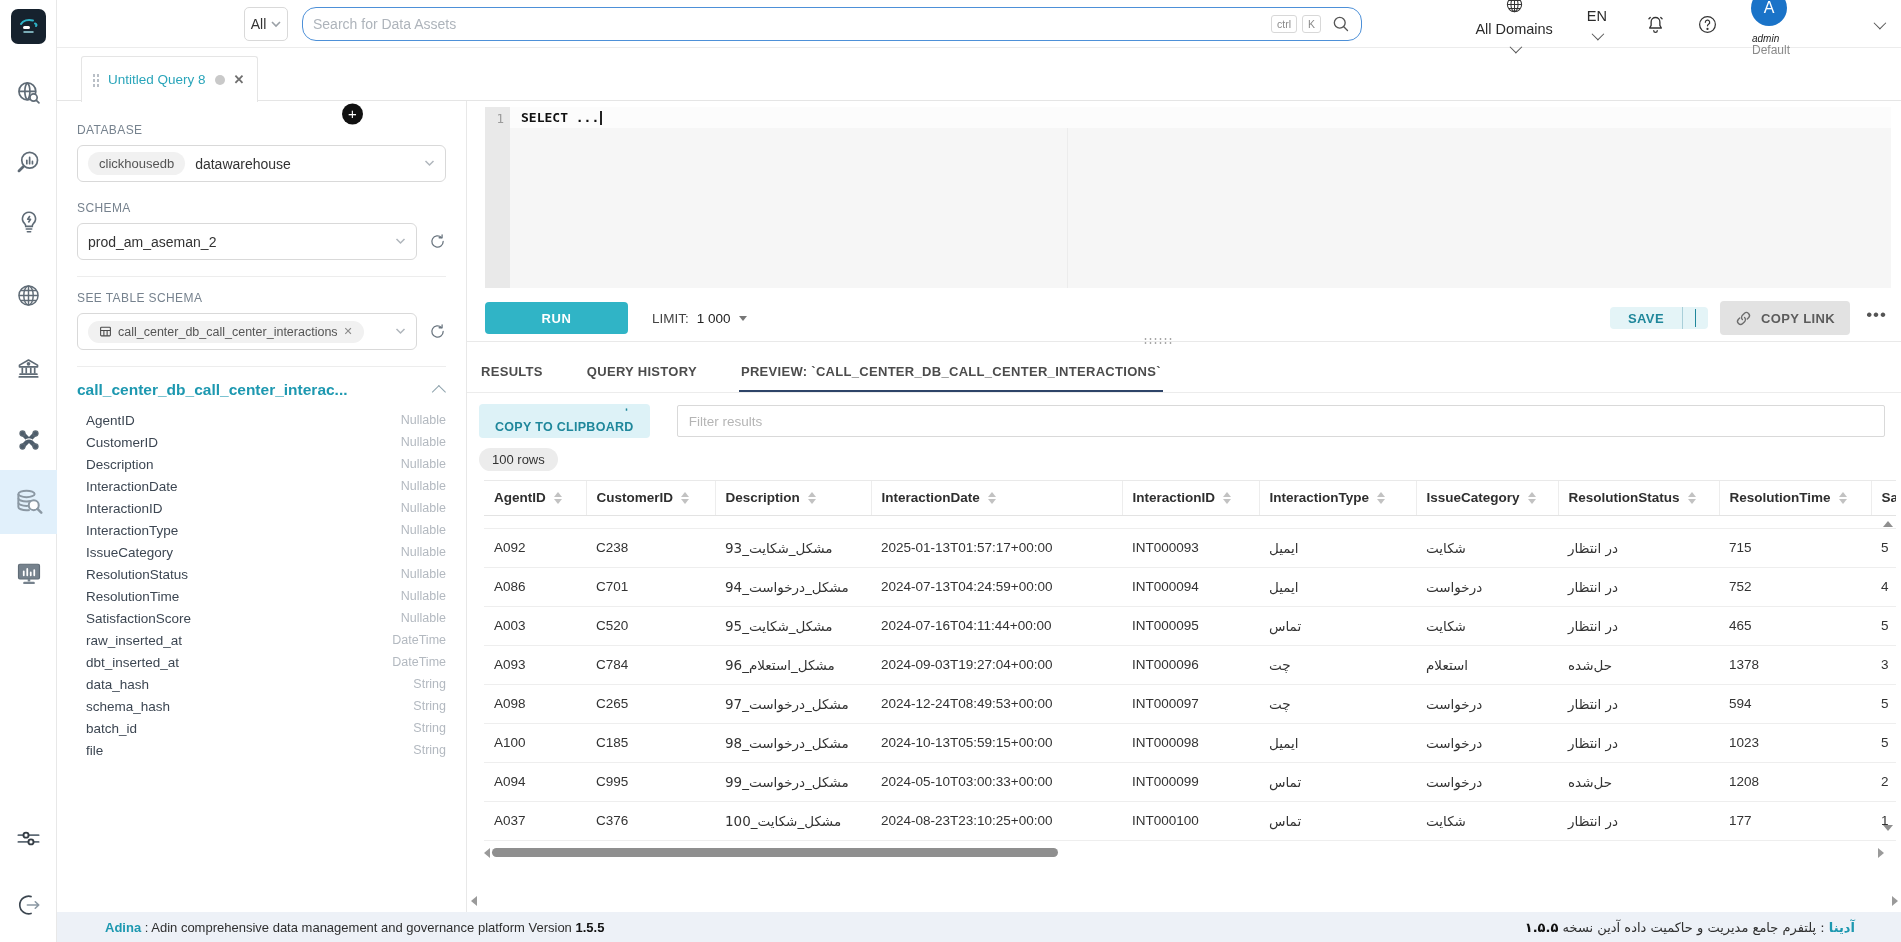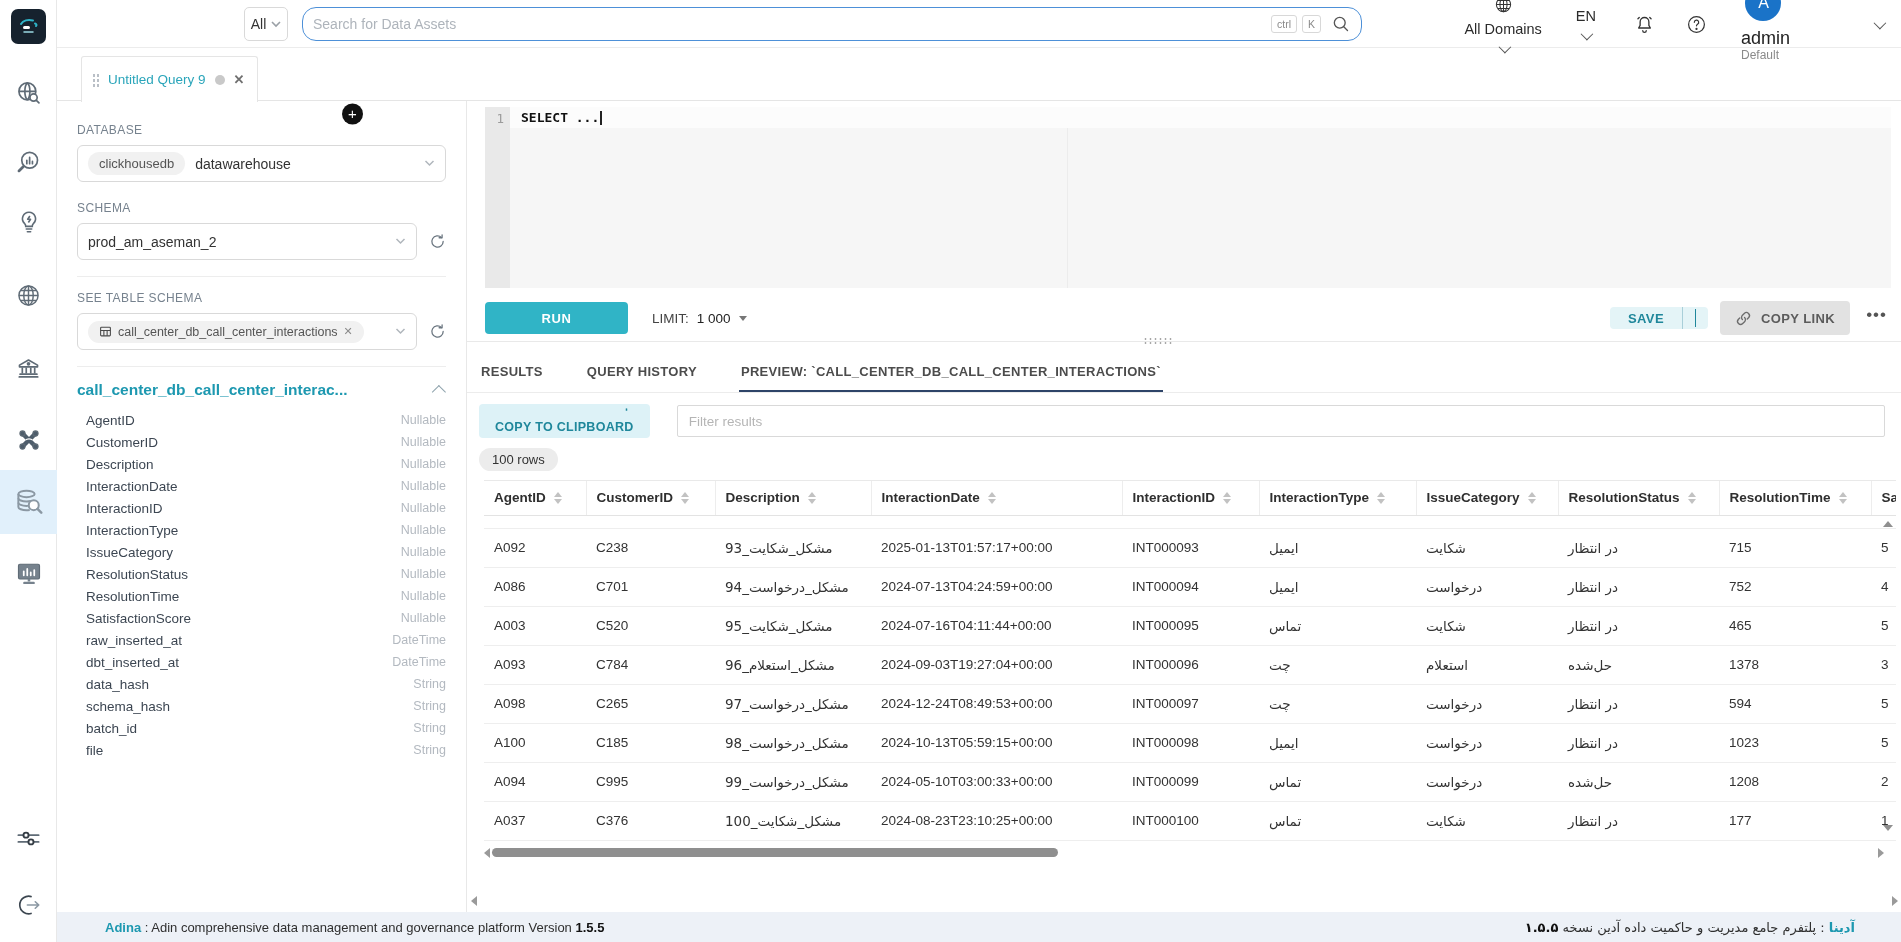--- a/index.html
+++ b/index.html
@@ -19,21 +19,21 @@
   .search-scope { position:absolute; left:187px; top:7px; width:44px; height:34px; border:1px solid #d9d9d9; border-radius:5px; display:flex; align-items:center; justify-content:center; gap:5px; font-size:14px; color:#333; cursor:pointer; background:#fff; }
   .search-box { position:absolute; left:245px; top:7px; width:1060px; height:34px; border:1.5px solid #4d90d8; border-radius:14px; background:#fff; display:flex; align-items:center; padding:0 10px; }
   .search-box input { flex:1; border:none; outline:none; font-size:14px; color:#333; font-family:inherit; }
   .search-box input::placeholder { color:#aeb4bb; }
   .kbd { border:1px solid #d8d8d8; border-radius:3px; font-size:10.5px; color:#8a8a8a; padding:2px 5px; margin-left:5px; background:#fff; }
   .tb-right { position:absolute; right:0; top:0; height:48px; display:flex; align-items:center; }
   .tb-group { display:flex; align-items:center; gap:7px; font-size:14.5px; color:#2b2b2b; cursor:pointer;flex-direction:column; }
   .chev { width:9px; height:9px; border-right:1.7px solid #555; border-bottom:1.7px solid #555; transform:rotate(45deg) translateY(-2px); }
   .avatar { width:36px; height:36px; border-radius:50%; background:#1a73c8; color:#fff; font-size:16px; display:flex; align-items:center; justify-content:center; }
   .user-meta { line-height:1.15; }
-  .user-name { font-size:18px; color:#222; }
+  .user-name { font-size:10px; color:#222;font-style:italic; }
   .user-role { font-size:12px; color:#8a8a8a; }
 
   
   .tabbar { position:absolute; left:57px; top:48px; right:0; height:53px; background:#fff; border-bottom:1px solid #e5e5e5; z-index:10; }
   .qtab { position:absolute; left:24px; top:8px; height:46px; width:177px; background:#fff; border:1px solid #e5e5e5; border-bottom:none; border-radius:3px 3px 0 0; display:flex; align-items:center; padding:0 12px 0 10px; gap:9px; cursor:pointer; }
   .grip { width:7px; height:14px; background-image:radial-gradient(#b9bfc6 1.1px, transparent 1.2px); background-size:4px 5px; }
   .qtab-label { color:#2aa5ba; font-size:13.5px; white-space:nowrap; }
   .dirty-dot { width:10px; height:10px; border-radius:50%; background:#c9c9c9; }
   .tab-close { color:#6f6f6f; font-size:13px; font-weight:bold; cursor:pointer; }
   .add-tab { position:absolute; left:285px; top:66px; width:21px; height:21px; transform:translateY(-50%); border-radius:50%; background:#111; color:#fff; font-size:15px; line-height:19px; text-align:center; cursor:pointer; }
@@ -263,21 +263,21 @@
         <div class="user-role">Default</div>
       </div>
     </div>
     <span class="chev" style="margin:0 18px 0 84px"></span>
   </div>
 </header>
 
 <div class="tabbar">
   <div class="qtab">
     <span class="grip"></span>
-    <span class="qtab-label">Untitled Query 9</span>
+    <span class="qtab-label">Untitled Query 8</span>
     <span class="dirty-dot"></span>
     <span class="tab-close">✕</span>
   </div>
   <div class="add-tab">+</div>
 </div>
 
 <aside class="qpanel">
   <div class="plabel">DATABASE</div>
   <div class="select">
     <span class="chip">clickhousedb</span>

